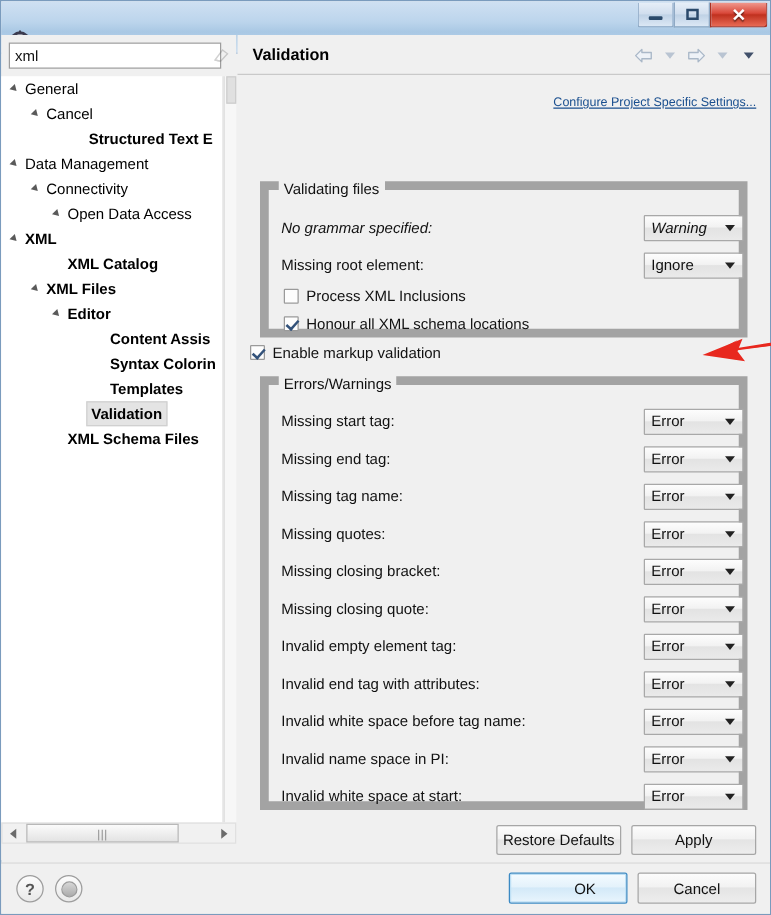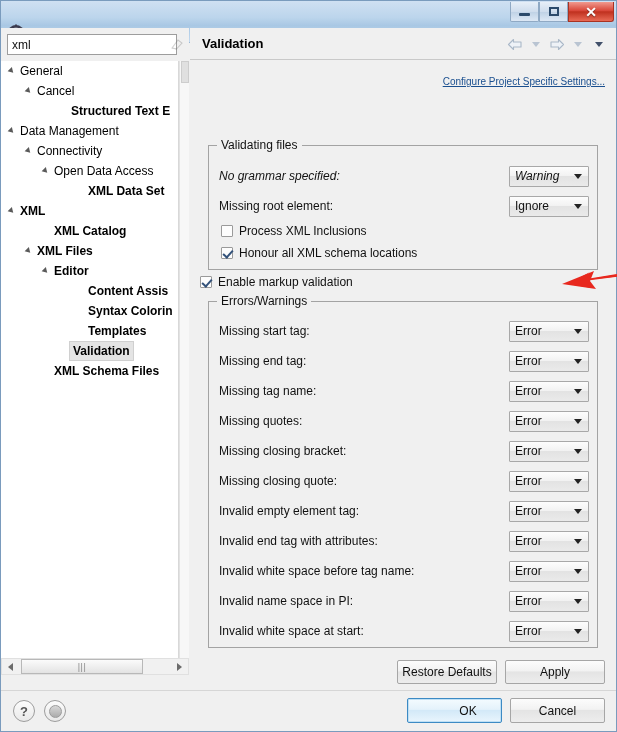--- a/index.html
+++ b/index.html
@@ -152,21 +152,21 @@
   .chev.dark { border-top-color: #41506a; }
 
   .link-row { position: absolute; right: 11px; top: 46px; }
   .cfg-link {
     font-size: 10px; color: #1a4f8f; text-decoration: underline; cursor: pointer;
   }
 
   
   .group {
     position: absolute;
-    border: 1px solid #a3a3a3;
+    border: 7px solid #a3a3a3;
   }
   .group-title {
     position: absolute; top: -8px; left: 8px;
     background: #f0f0f0; padding: 0 4px;
     font-size: 12px; color: #111;
   }
   #grp-validating { left: 18px; top: 117px; width: 390px; height: 125px; }
   #grp-errors     { left: 18px; top: 273px; width: 390px; height: 347px; }
 
   .row {
@@ -336,24 +336,20 @@
           <span class="tw">
             <span class="tw-arrow"></span>
           </span>
           <span class="tree-label">Connectivity</span>
         </div>
         <div class="tree-item" style="padding-left: 38px;">
           <span class="tw">
             <span class="tw-arrow"></span>
           </span>
           <span class="tree-label">Open Data Access</span>
-        </div>
-        <div class="tree-item bold" style="padding-left: 72px;">
-          <span class="tw"></span>
-          <span class="tree-label">XML Data Set</span>
         </div>
         <div class="tree-item bold" style="padding-left: 4px;">
           <span class="tw">
             <span class="tw-arrow"></span>
           </span>
           <span class="tree-label">XML</span>
         </div>
         <div class="tree-item bold" style="padding-left: 38px;">
           <span class="tw"></span>
           <span class="tree-label">XML Catalog</span>

